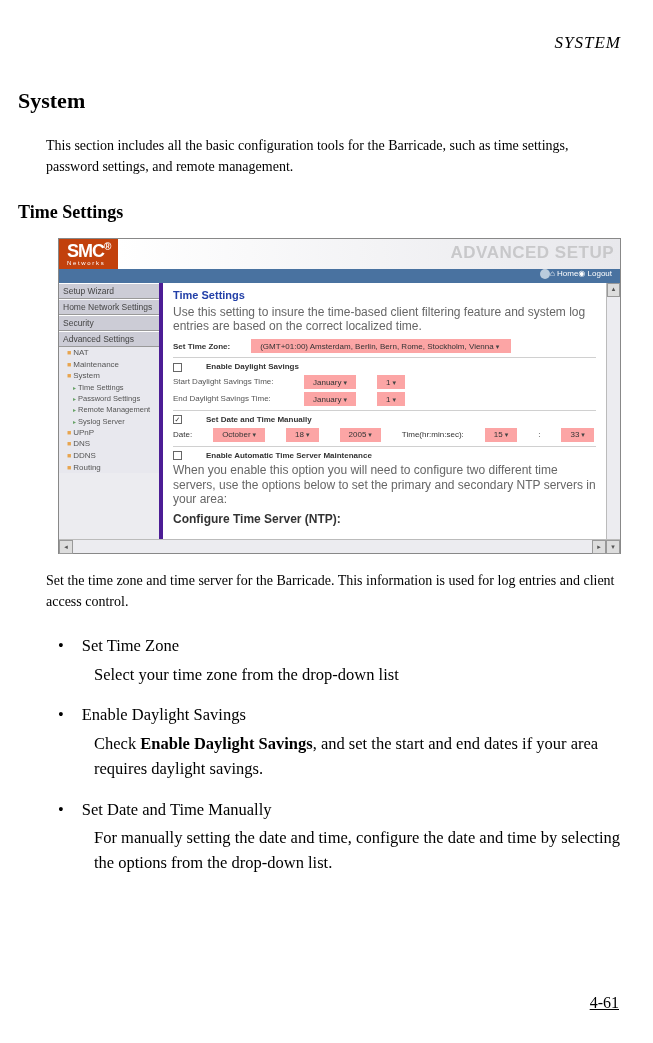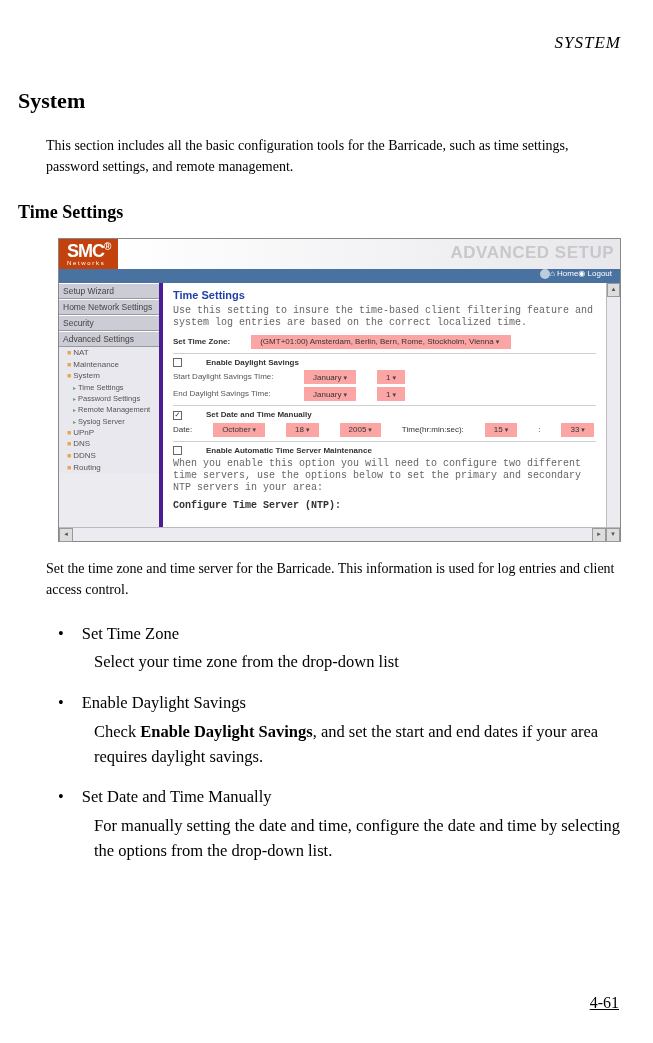--- a/index.html
+++ b/index.html
@@ -133,21 +133,21 @@
       color: #333;
       overflow: hidden;
       position: relative;
     }
     .ss-main h4 {
       color: #2340a8;
       font-size: 11px;
       font-weight: bold;
       margin-bottom: 3px;
     }
-    .ss-main p { font-size: 10px; color: #666; margin-bottom: 6px; font-family: Liberation Mono, monospace; }
+    .ss-main p { font-size: 12px; color: #666; margin-bottom: 6px; }
     .ss-main .bold { font-weight: bold; color: #333; }
     .ss-row { display: flex; align-items: center; gap: 21px; margin: 3px 0; font-size: 8px; }
     .ss-row label { color: #555; min-width: 110px; display: inline-block; }
     .ss-sel {
       border: 7px solid #fca5a5;
       background: #ec4899;
       font-size: 8px;
       padding: 0 2px;
       height: 13px;
       line-height: 11px;

